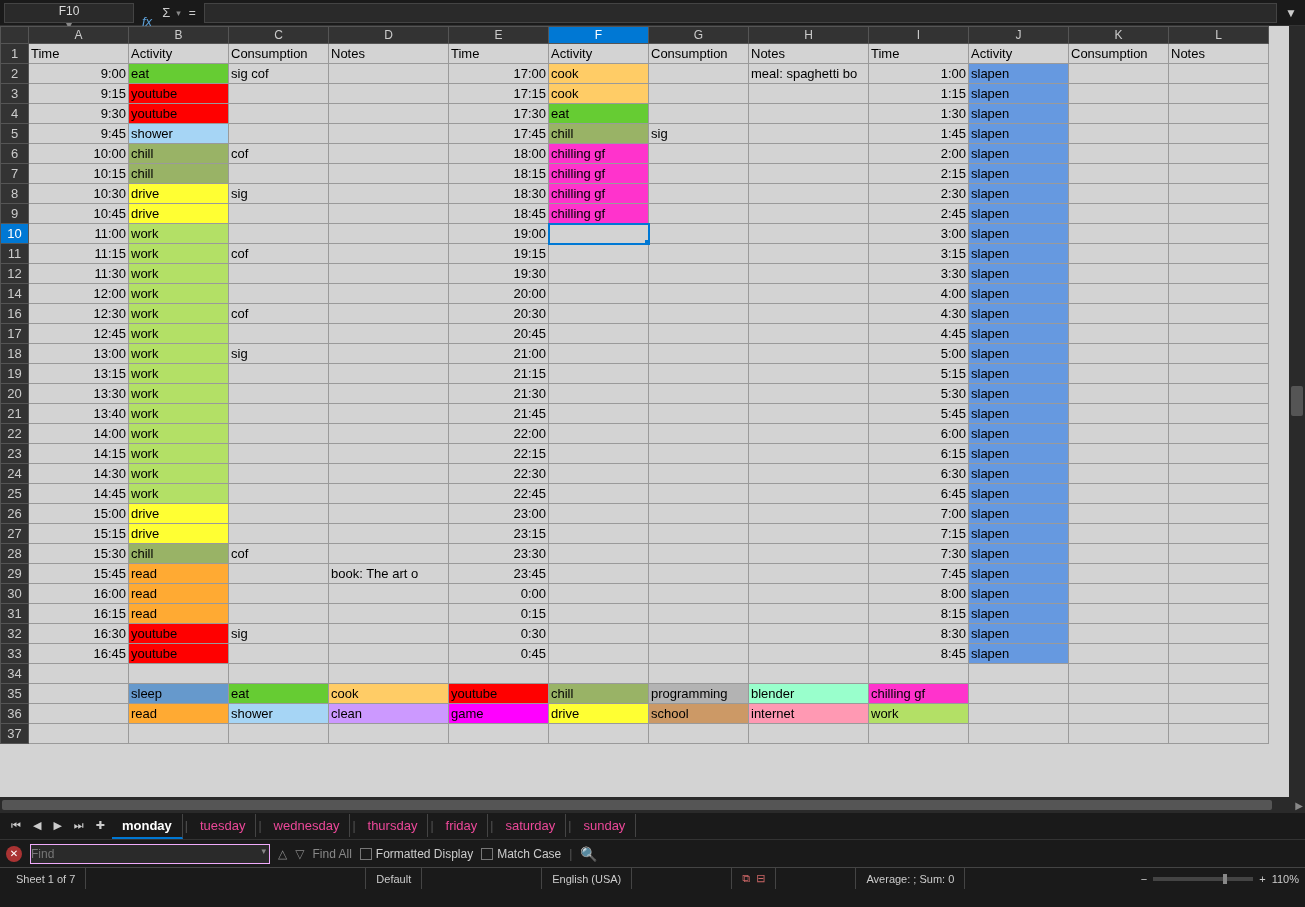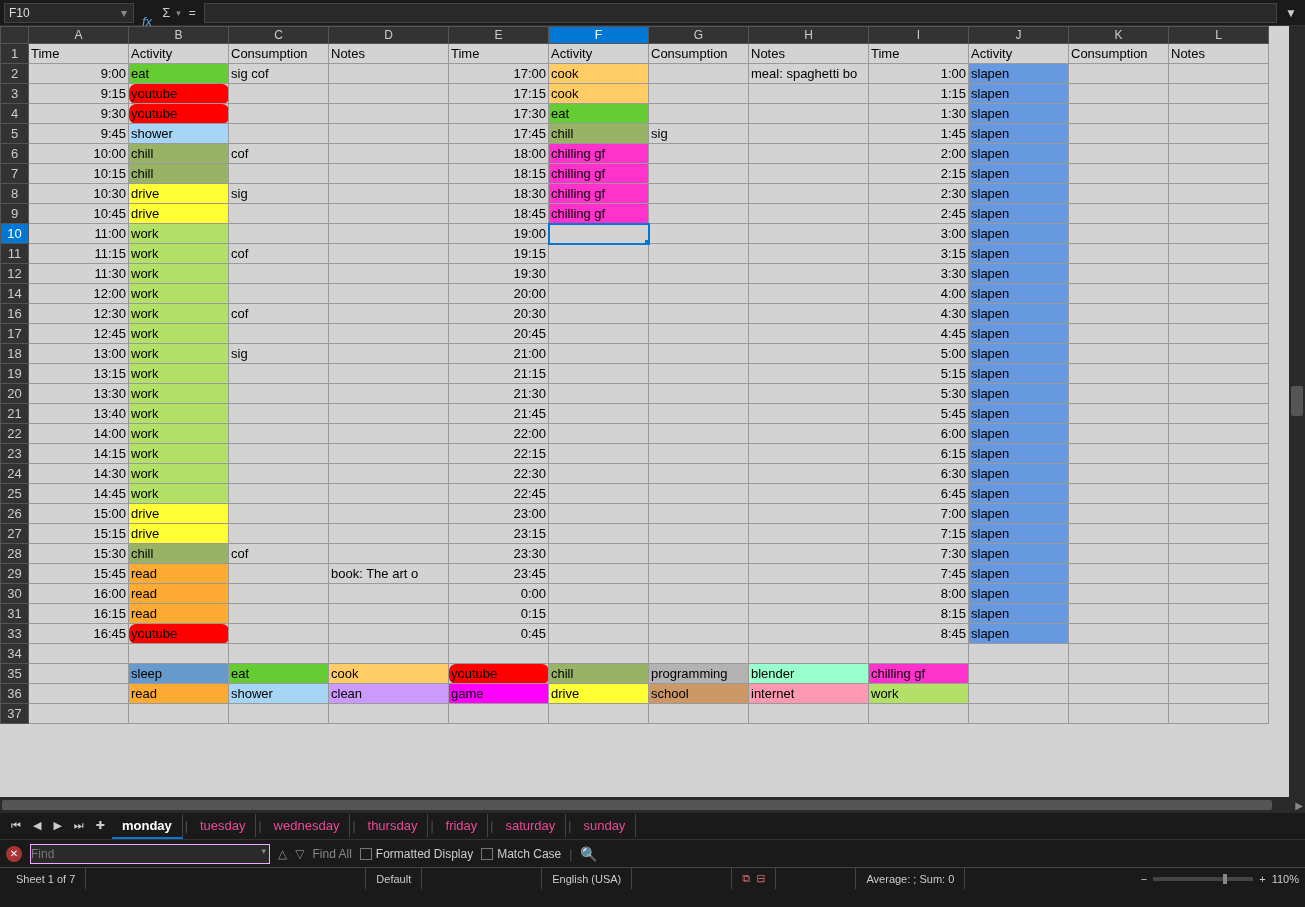--- a/index.html
+++ b/index.html
@@ -1,20 +1,20 @@
 <!DOCTYPE html>
 <html><head>
 <meta charset="utf-8">
 <style>
 * { margin:0; padding:0; box-sizing:border-box; font-family:"Segoe UI",Arial,sans-serif; }
 body { background:#1a1a1a; color:#ccc; font-size:12px; overflow:hidden; width:1305px; height:907px; position:relative; }
 
 
 .fbar { display:flex; align-items:center; height:26px; background:#1a1a1a; border-bottom:1px solid #333; padding:2px 4px; gap:4px; }
-.cellref { width:130px; height:20px; background:#2a2a2a; border:1px solid #444; color:#ddd; padding:0 4px; font-size:12px; display:flex; align-items:center; justify-content:space-between; }
+.cellref { width:130px; height:20px; background:#2a2a2a; border:1px solid #444; color:#ddd; padding:0 4px; font-size:12px; display:flex; align-items:center; justify-content:space-between;flex-direction:column; }
 .cellref-dd { width:10px; text-align:center; color:#888; cursor:pointer; }
 .fx { color:#5c9fd6; font-style:italic; font-size:13px; padding:0 4px;margin-top:17px; }
 .sigma { color:#ccc; font-size:13px; padding:0 2px; }
 .eq { color:#ccc; padding:0 4px; }
 .formula-input { flex:1; height:20px; background:#2a2a2a; border:1px solid #444; color:#ddd; padding:0 4px; font-size:12px; }
 .fbar-dd { width:20px; text-align:center; color:#ccc; cursor:pointer; }
 
 
 .gridwrap { position:relative; height:785px; background:#d3d3d3; overflow:hidden; }
 .grid { border-collapse:collapse; table-layout:fixed; }
@@ -26,21 +26,21 @@
 .grid td { padding:0 2px; }
 .num { text-align:right; }
 .txt { text-align:left; }
 .colA,.colE,.colI{width:100px;} .colB,.colF,.colJ{width:100px;} .colC,.colG,.colK{width:100px;} .colD,.colH{width:120px;} .colL{width:100px;}
 th.active-col { background:#0078d4 !important; color:#fff !important; }
 td.rowhdr.active-row { background:#0078d4 !important; color:#fff !important; }
 .sel { outline:2px solid #0078d4; outline-offset:-1px; position:relative; }
 .sel::after{content:"";position:absolute;right:-3px;bottom:-3px;width:6px;height:6px;background:#0078d4;}
 
 
-.c-green1{background:#66cc33;} .c-red{background:#ff0000;border-radius:7px;} .c-lblue{background:#a6d5f5;}
+.c-green1{background:#66cc33;} .c-red{background:#ff0000;} .c-lblue{background:#a6d5f5;}
 .c-olive{background:#99b366;} .c-yellow{background:#ffff33;} .c-lime{background:#b3e066;}
 .c-orange{background:#ffaa33;} .c-orangeL{background:#ffcc66;} .c-magenta{background:#ff33cc;}
 .c-sky{background:#6699e0;} .c-gray{background:#b3b3b3;} .c-teal{background:#99ffcc;}
 .c-pink{background:#ff99b3;} .c-purple{background:#cc99ff;} .c-fuchsia{background:#ff00ff;}
 .c-blue2{background:#6699cc;} .c-brown{background:#cc9966;margin-top:41px;}
 
 
 td.dashR { border-right:1px dashed #888 !important; }
 
 
@@ -531,20 +531,35 @@
           <td class="rowhdr">31</td>
           <td class="num">16:15</td>
           <td class="txt c-orange">read</td>
           <td class="txt"></td>
           <td class="txt dashR"></td>
           <td class="num">0:15</td>
           <td class="txt "></td>
           <td class="txt"></td>
           <td class="txt dashR"></td>
           <td class="num">8:15</td>
+          <td class="txt c-sky">slapen</td>
+          <td class="txt"></td>
+          <td class="txt"></td>
+        </tr>
+        <tr>
+          <td class="rowhdr">32</td>
+          <td class="num">16:30</td>
+          <td class="txt c-red">youtube</td>
+          <td class="txt">sig</td>
+          <td class="txt dashR"></td>
+          <td class="num">0:30</td>
+          <td class="txt "></td>
+          <td class="txt"></td>
+          <td class="txt dashR"></td>
+          <td class="num">8:30</td>
           <td class="txt c-sky">slapen</td>
           <td class="txt"></td>
           <td class="txt"></td>
         </tr>
         <tr>
           <td class="rowhdr">33</td>
           <td class="num">16:45</td>
           <td class="txt c-red">youtube</td>
           <td class="txt"></td>
           <td class="txt dashR"></td>

